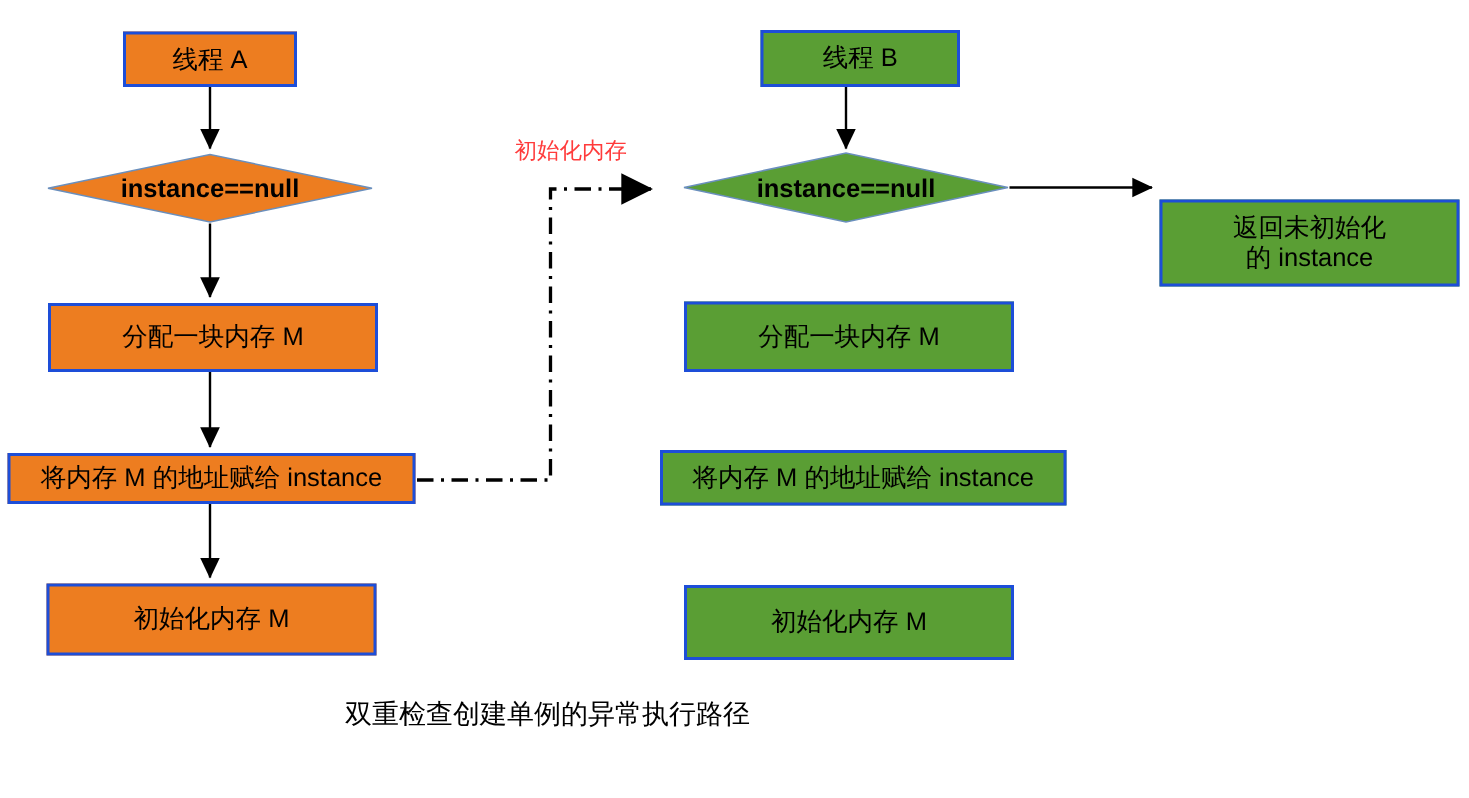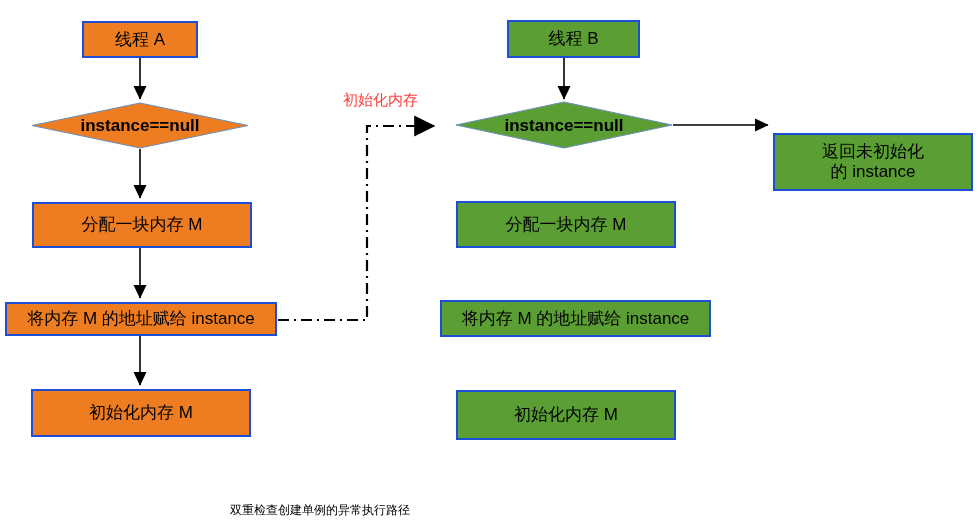--- a/index.html
+++ b/index.html
@@ -113,13 +113,13 @@
 
 <div class="node box green" style="left:440px; top:300px; width:271px; height:37px; font-size:17px;">将内存 M 的地址赋给 instance</div>
 
 <div class="node box green" style="left:456px; top:390px; width:220px; height:50px; font-size:17px;">初始化内存 M</div>
 
 <div class="node box green" style="left:773px; top:93px; width:200px; height:58px; font-size:17px;margin-top:40px;">返回未初始化
 的 instance</div>
 
 <div class="edge-label" style="left:343px; top:91px; font-size:15px;">初始化内存</div>
 
-<div class="caption" style="left:230px; top:502px; font-size:12px;text-align:center;">双重检查创建单例的异常执行路径</div>
+<div class="caption" style="left:230px; top:464px; font-size:18px;text-align:center;">双重检查创建单例的异常执行路径</div>
 
 </body></html>

